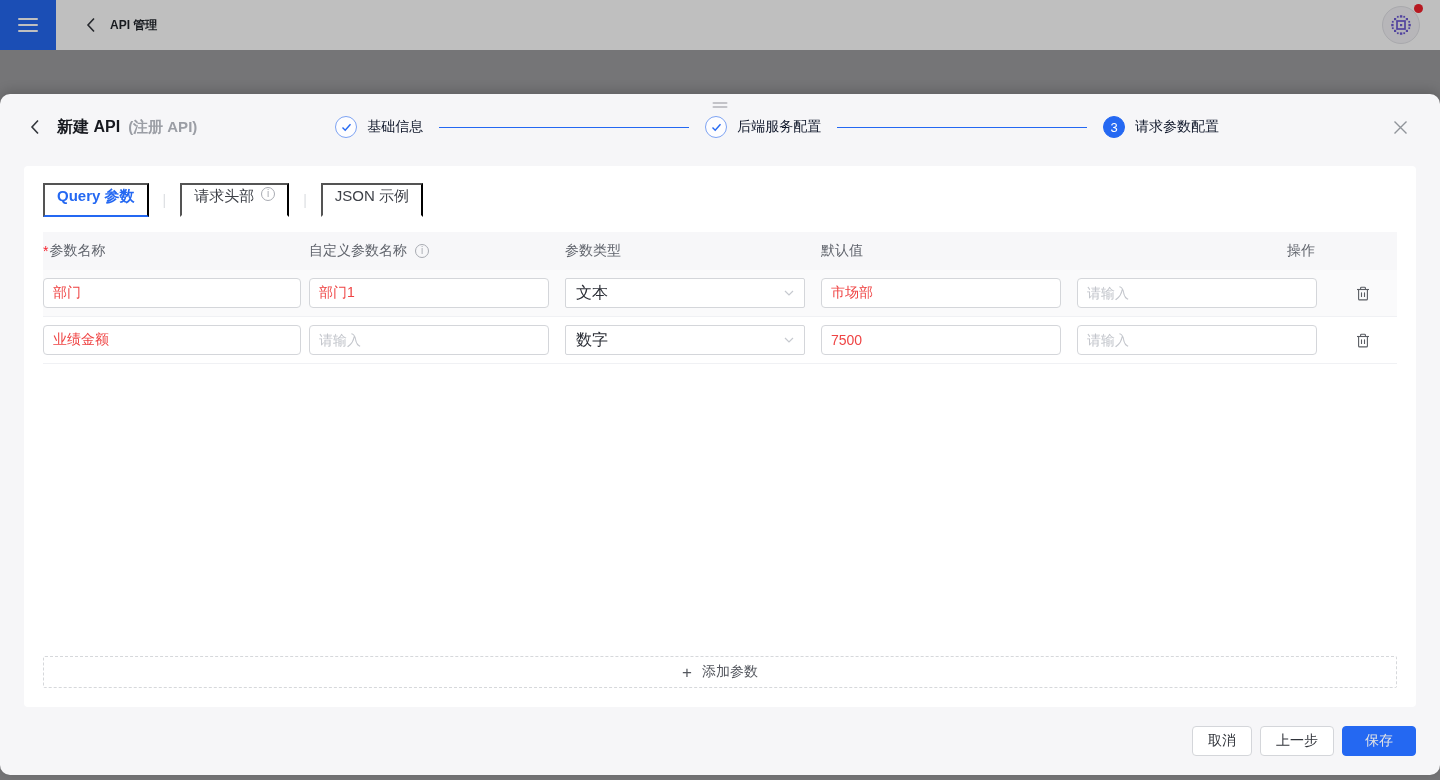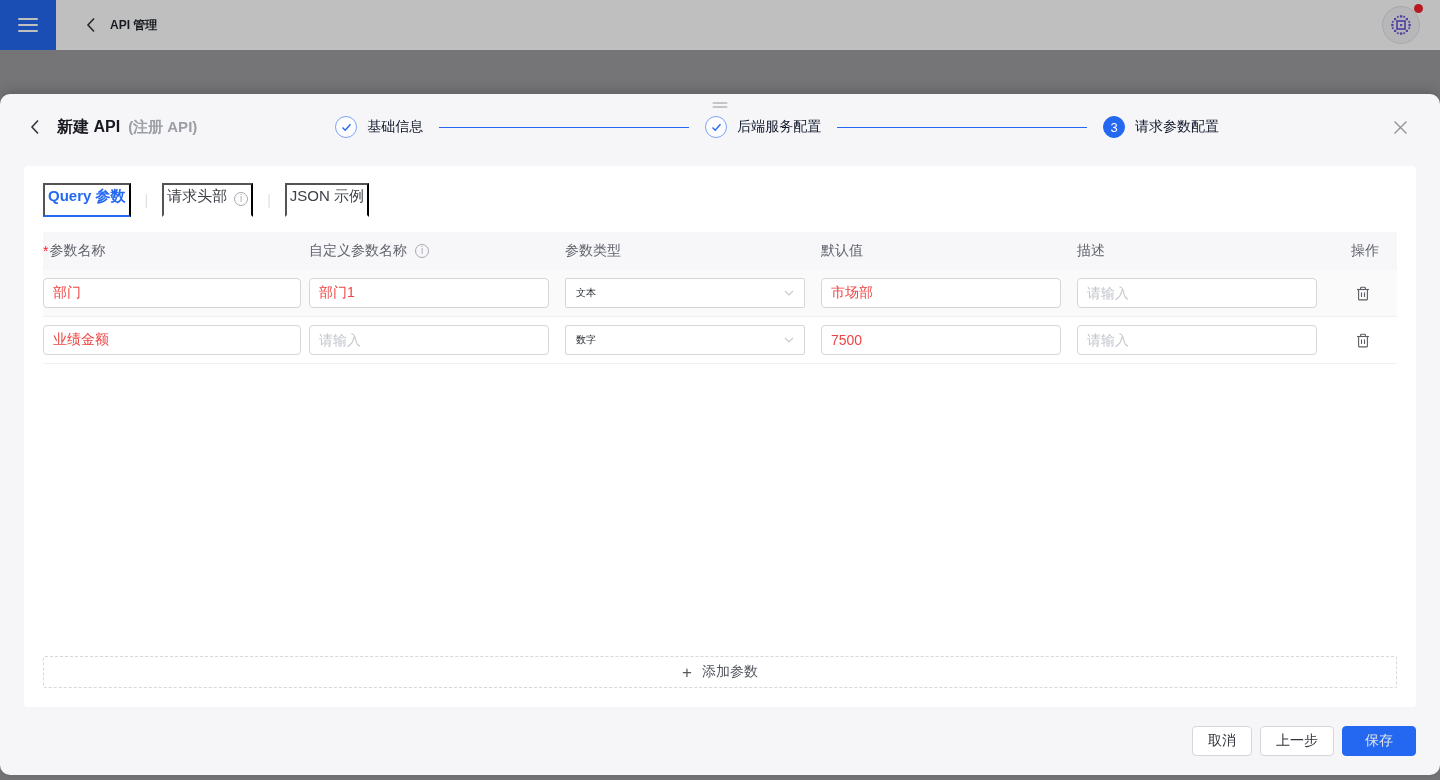--- a/index.html
+++ b/index.html
@@ -67,23 +67,23 @@
   .close-btn { background: none; border: none; cursor: pointer; padding: 6px; display: flex; margin-left: 20px; }
 
   
   .card {
     flex: 1; margin: 14px 24px 0; background: #ffffff; border-radius: 4px;
     padding: 17px 19px 19px; display: flex; flex-direction: column; min-height: 0;
   }
 
   .tabs { display: flex; align-items: flex-end; margin-bottom: 15px; }
   .tab {
-    font-size: 15px; color: #3e4148; padding: 2px 3px 9px;
+    font-size: 15px; color: #3e4148; padding: 2px 12px 9px;
     border-bottom: 2px solid transparent; cursor: pointer;
-    display: flex; align-items: flex-end; background: none; font-family: inherit;
+    display: flex; align-items: flex-start; background: none; font-family: inherit;
   }
   .tab.active { color: #2468f2; font-weight: 700; border-bottom-color: #2468f2; }
   .tab-sep { color: #dcdee2; margin: 0 14px 9px; font-size: 14px; }
   .info-dot {
     width: 14px; height: 14px; border: 1px solid #a8abb2; border-radius: 50%;
     color: #a8abb2; font-size: 10px; line-height: 12px; text-align: center;
     display: inline-block; margin-left: 7px; font-style: normal; cursor: pointer;
   }
 
   .grid-row {
@@ -105,21 +105,21 @@
     border: 1px solid #d4d6da; border-radius: 4px; background: #fff;
     padding: 0 9px; font-size: 14px; color: #ef4444; font-family: inherit;
   }
   .cell:first-child .param-input { width: calc(100% - 8px); }
   .param-input::placeholder { color: #c2c5cb; }
 
   .select-box {
     height: 30px; width: calc(100% - 16px);
     border: 1px solid #d4d6da; border-radius: 2px; background: #fff;
     display: flex; align-items: center; justify-content: space-between;
-    padding: 0 10px; font-size: 10px; color: #2b2e36; cursor: pointer;
+    padding: 0 10px; font-size: 16px; color: #2b2e36; cursor: pointer;
   }
 
   .op-cell { display: flex; justify-content: flex-end; padding-right: 24px; }
   .trash-btn { background: none; border: none; cursor: pointer; padding: 3px; display: flex; }
 
   .add-param {
     margin-top: auto; height: 32px; flex: none;
     border: 1px dashed #d6d8db; border-radius: 2px; background: #fff;
     display: flex; align-items: center; justify-content: center;
     font-size: 14px; color: #54575e; cursor: pointer; font-family: inherit; width: 100%;
@@ -252,23 +252,20 @@
       <div class="hcell">
         <span>自定义参数名称</span>
         <i class="info-dot">i</i>
       </div>
       <div class="hcell">
         <span>参数类型</span>
       </div>
       <div class="hcell">
         <span>默认值</span>
       </div>
-      <div class="hcell">
-        <span>描述</span>
-      </div>
       <div class="hcell op">
         <span>操作</span>
       </div>
     </div>
 
     <div class="grid-row trow striped">
       <div class="cell">
         <input class="param-input" type="text" value="部门" style="">
       </div>
       <div class="cell">

